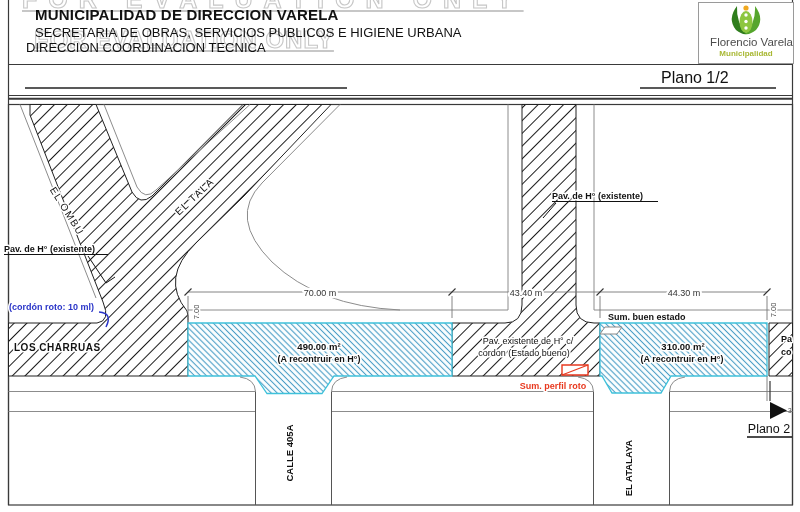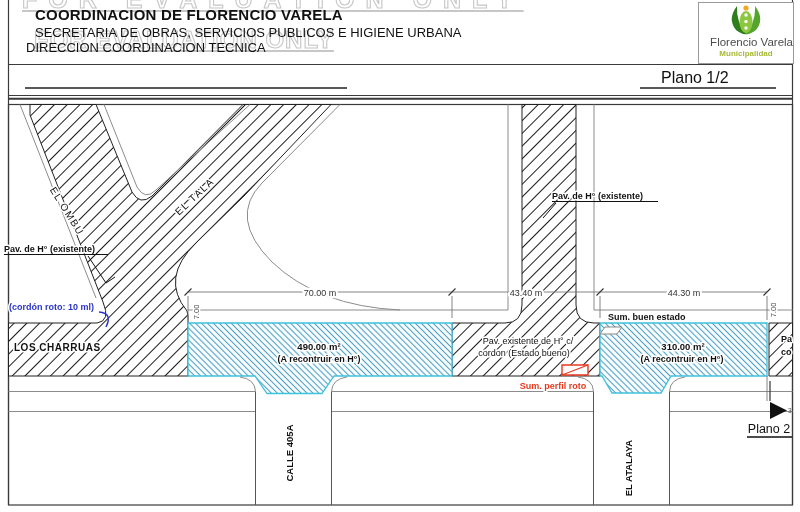--- a/index.html
+++ b/index.html
@@ -26,21 +26,21 @@
   .ht4{paint-order:stroke;stroke:#fff;stroke-width:4.5px;stroke-linejoin:round;}
 </style>
 </head>
 <body>
 
 <div id="sheet">
 
   <div class="abs wm wm1">FOR EVALUATION ONLY</div>
   <div class="abs wm wm2">FOR EVALUATION ONLY</div>
 
-  <div class="abs h1">COORDINACION DE FLORENCIO VARELA</div>
+  <div class="abs h1">MUNICIPALIDAD DE DIRECCION VARELA</div>
   <div class="abs h2">SECRETARIA DE OBRAS, SERVICIOS PUBLICOS E HIGIENE URBANA</div>
   <div class="abs h3">DIRECCION COORDINACION TECNICA</div>
 
   <div id="logobox" class="abs">
     <svg width="94" height="34" viewBox="0 0 94 34">
       <path d="M38,3 Q28,16 37,27 Q43,32 48,31 Q37,20 38,3 Z" fill="#2f7d1d"></path>
       <path d="M56,3 Q66,16 57,27 Q51,32 46,31 Q57,20 56,3 Z" fill="#55a52c"></path>
       <ellipse cx="47" cy="19" rx="6.5" ry="11" fill="#8dc63f"></ellipse>
       <circle cx="47" cy="12" r="1.7" fill="#fff"></circle>
       <circle cx="47" cy="18.5" r="1.7" fill="#fff"></circle>

